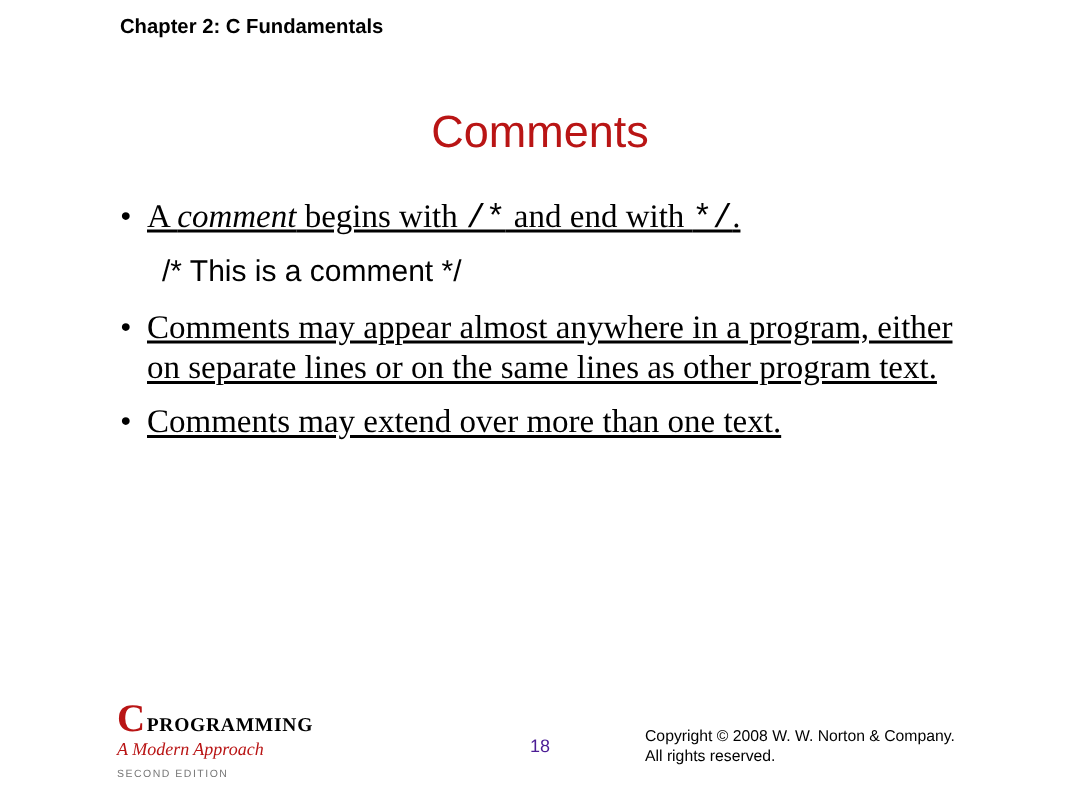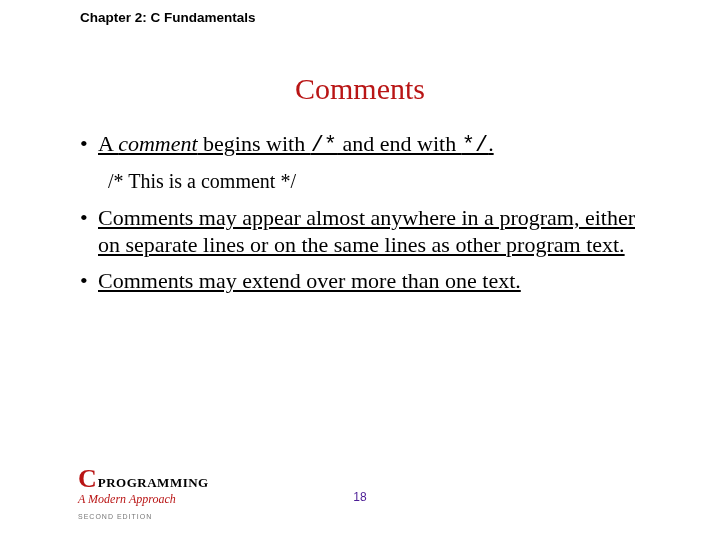--- a/index.html
+++ b/index.html
@@ -20,21 +20,21 @@
     font-weight: bold;
     font-size: 13.5px;
     color: #000000;
   }
   .slide-title {
     position: absolute;
     top: 72px;
     left: 0;
     right: 0;
     text-align: center;
-    font-family: Liberation Serif, serif;
+    font-family: Liberation Sans, sans-serif;
     font-size: 30px;
     color: #b91515;
   }
   .content {
     position: absolute;
     top: 130px;
     left: 80px;
     right: 60px;
   }
   .bullet {
@@ -48,21 +48,21 @@
     width: 18px;
     flex: 0 0 18px;
     text-align: left;
     font-size: 22px;
   }
   .bullet .text {
     flex: 1;
     text-decoration: underline;
   }
   .code-block {
-    font-family: Liberation Serif, serif;
+    font-family: Liberation Sans, sans-serif;
     font-size: 20px;
     margin-left: 28px;
     margin-top: 6px;
     margin-bottom: 10px;
     white-space: pre;
     line-height: 1.3;
   }
   .code-inline {
     font-family: "Courier New", Courier, monospace;
   }
@@ -174,13 +174,17 @@
     <div class="logo-main">
       <span class="logo-c">C</span>
       <span class="logo-prog">PROGRAMMING</span>
     </div>
     <div class="logo-sub">
       <span class="logo-approach">A Modern Approach</span>
       <span class="logo-edition">SECOND EDITION</span>
     </div>
   </div>
   <div class="page-num">18</div>
+  <div class="copyright">
+    <div>Copyright © 2008 W. W. Norton &amp; Company.</div>
+    <div>All rights reserved.</div>
+  </div>
 </div>
 
 </body></html>

